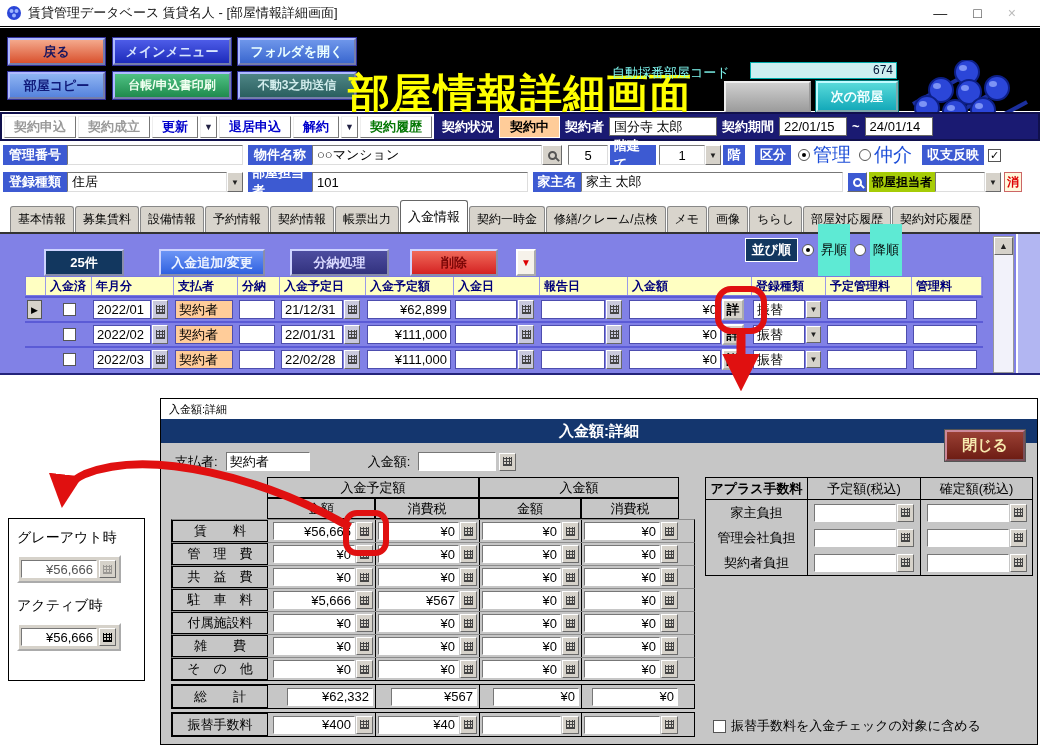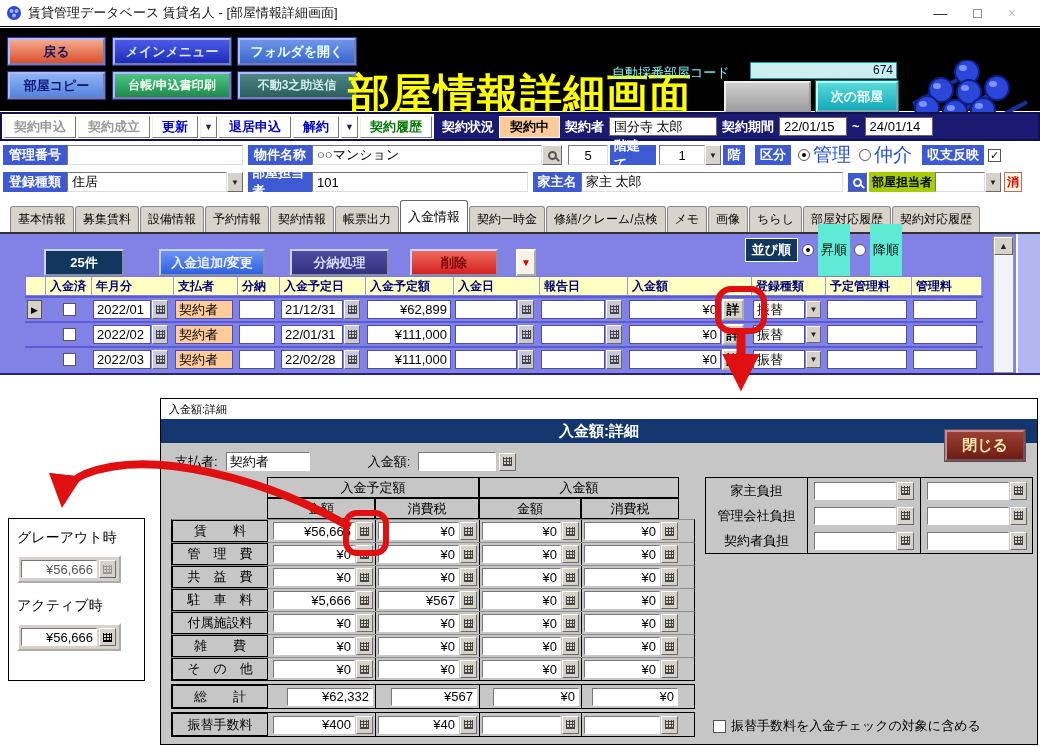--- a/index.html
+++ b/index.html
@@ -758,20 +758,25 @@
         <div class="ft-vcell w4" style="border-right:none;">
             <span class="dfld num"></span>
             <span class="calcbtn">
               <i></i>
             </span>
           </div>
       </div>
     </div>
 
     <div id="aplus">
+      <div class="ap-hrow">
+        <div class="ap-hcell b apw0">アプラス手数料</div>
+        <div class="ap-hcell apw1">予定額(税込)</div>
+        <div class="ap-hcell apw2">確定額(税込)</div>
+      </div>
       <div id="ap-body">
           <div class="ap-row">
             <div class="ap-lbl">家主負担</div>
             <div class="ap-cell">
               <span class="dfld"></span>
               <span class="calcbtn">
                 <i></i>
               </span>
             </div>
             <div class="ap-cell last">

